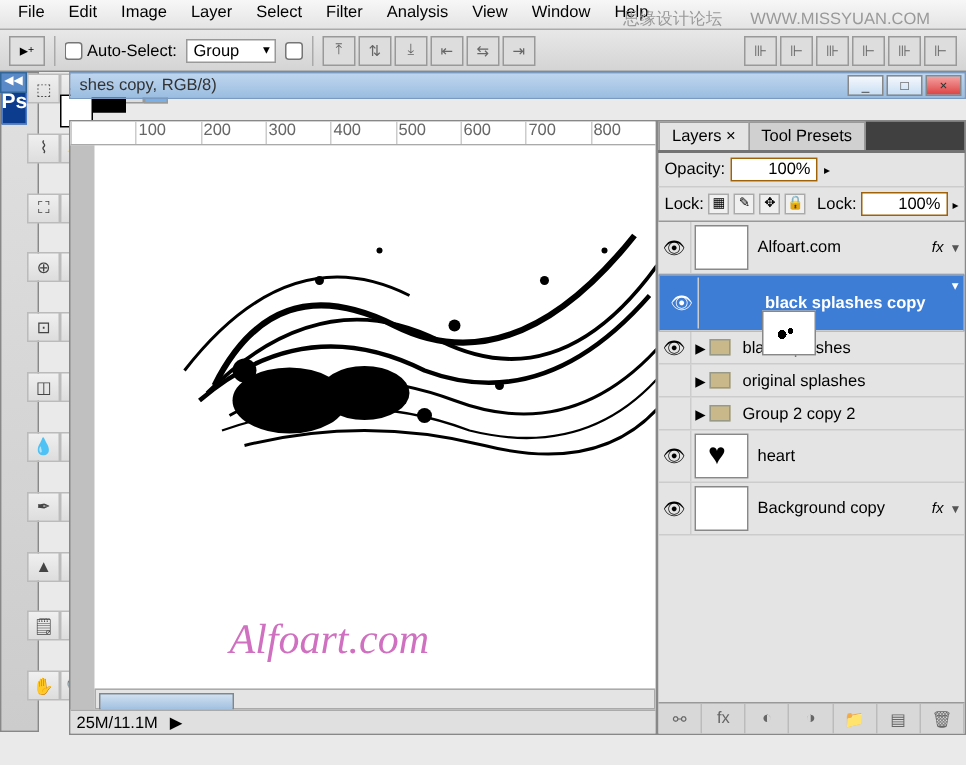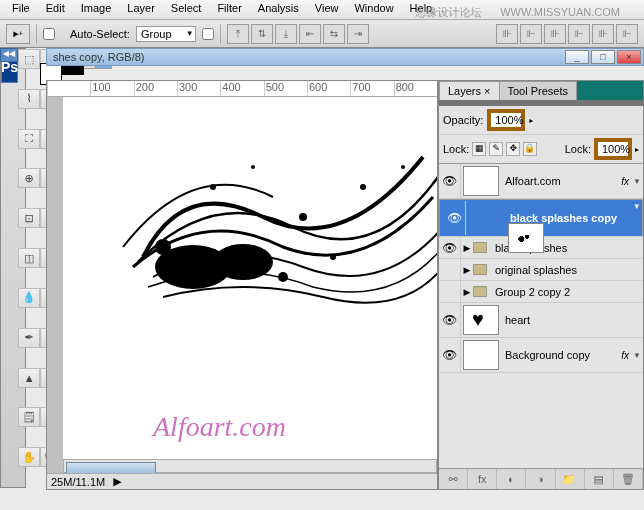--- a/index.html
+++ b/index.html
@@ -2,21 +2,21 @@
 <html><head>
 <meta charset="utf-8">
 <style>
 *{margin:0;padding:0;box-sizing:border-box;font-family:Tahoma,sans-serif;font-size:11px}
 body{background:#eaeaea;width:644px;height:510px;overflow:hidden;position:relative}
 .menubar{background:linear-gradient(#f7f7f7,#e4e4e4);height:20px;display:flex;align-items:flex-start;padding:0 4px;border-bottom:1px solid #aaa}
 .menubar span{padding:2px 8px;cursor:default}
 .watermark{position:absolute;right:8px;top:3px;color:#999;font-size:10px}
 .optbar{background:linear-gradient(#e8e8e8,#d4d4d4);height:28px;display:flex;align-items:center;padding:0 6px;border-bottom:1px solid #888;gap:6px}
 .opt-cursor{width:24px;height:20px;background:#e0e0e0;border:1px solid #999;display:flex;align-items:center;justify-content:center}
-.check{display:flex;align-items:center;gap:15px}
+.check{display:flex;align-items:center;gap:3px}
 .check input{width:12px;height:12px}
 .sel{background:#fff;border:1px solid #999;padding:1px 14px 1px 4px;position:relative;min-width:60px}
 .sel::after{content:"▾";position:absolute;right:3px;top:1px;font-size:9px}
 .divider{width:1px;height:20px;background:#aaa}
 .opt-icons{display:flex;gap:2px}
 .opt-icons .ic{width:22px;height:20px;background:#ddd;border:1px solid #999;display:flex;align-items:center;justify-content:center;font-size:10px;color:#666}
 .docbar{position:absolute;top:48px;left:46px;right:0;height:18px;background:linear-gradient(#bfd6ef,#9bbde0);display:flex;align-items:center;padding:0 6px;color:#333;border:1px solid #7a9ac0}
 .winbtns{position:absolute;right:2px;display:flex;gap:2px}
 .winbtn{width:24px;height:14px;border:1px solid #888;font-size:9px;text-align:center;line-height:12px}
 .min{background:linear-gradient(#f5f8fc,#c9dff3)}
@@ -36,27 +36,27 @@
 .canvas{position:absolute;top:80px;left:46px;width:392px;height:410px;background:#c0c0c0;border:1px solid #888}
 .ruler-h{background:#fff;height:16px;border-bottom:1px solid #aaa;display:flex;font-size:8px;color:#666}
 .ruler-h span{flex:1;border-left:1px solid #ccc;padding-left:1px}
 .paper{position:absolute;top:16px;left:16px;right:0;bottom:16px;background:#fff;overflow:hidden}
 .splash{position:absolute;top:20px;left:40px;width:340px;height:260px}
 .wmk{position:absolute;bottom:30px;left:90px;font-family:cursive;font-size:28px;color:#d070c0;font-style:italic}
 .statusbar{position:absolute;bottom:0;left:0;right:0;height:16px;background:#e0e0e0;border-top:1px solid #aaa;font-size:9px;padding:1px 4px;display:flex;align-items:center;gap:8px}
 .scroll-h{position:absolute;bottom:16px;left:16px;right:0;height:14px;background:#e4e4e4;border:1px solid #aaa}
 .scroll-h .thumb{position:absolute;left:0;width:90px;height:100%;background:linear-gradient(#d0e0f0,#a0c0e0);border:1px solid #789}
 .layers{position:absolute;top:80px;right:0;width:206px;height:410px;background:#e4e4e4;border:1px solid #888;display:flex;flex-direction:column}
-.tabs{display:flex;background:#0f766e;border-bottom:6px solid #737373}
+.tabs{display:flex;background:#404040;border-bottom:2px solid #737373}
 .tab{padding:3px 8px;background:#e4e4e4;border:1px solid #999;border-bottom:none;margin-right:-1px}
 .tab.inactive{background:#d0d0d0}
 .lrow{display:flex;align-items:center;padding:3px 4px;border-bottom:1px solid #ccc;gap:4px}
 .bmode{background:#fff;border:1px solid #999;padding:1px 4px;flex:1;position:relative}
 .bmode::after{content:"▾";position:absolute;right:3px}
-.pct{background:#fff;border:4px solid #a16207;padding:1px 4px;width:38px;text-align:left}
+.pct{background:#fff;border:1px solid #a16207;padding:1px 4px;width:58px;text-align:right}
 .lockrow{display:flex;align-items:center;padding:3px 4px;border-bottom:1px solid #999;gap:3px;font-size:10px}
 .lockic{width:14px;height:14px;border:1px solid #aaa;background:#f0f0f0;font-size:9px;text-align:center}
 .layerlist{flex:1;overflow:auto;background:#e4e4e4}
 .layer{display:flex;align-items:center;border-bottom:1px solid #ccc;min-height:34px}
 .layer.sel{background:#3d7dd6;color:#fff}
 .layer.grp{min-height:22px}
 .eye{width:22px;text-align:center;border-right:1px solid #ccc;align-self:stretch;display:flex;align-items:center;justify-content:center;font-size:12px}
 .thumb{width:36px;height:30px;background:#fff;border:1px solid #888;margin:2px;background-image:repeating-conic-gradient(#ccc 0 25%,#fff 0 50%);background-size:8px 8px}
 .thumb.white{background:#fff}
 .thumb.heart{background:#fff;position:relative}

